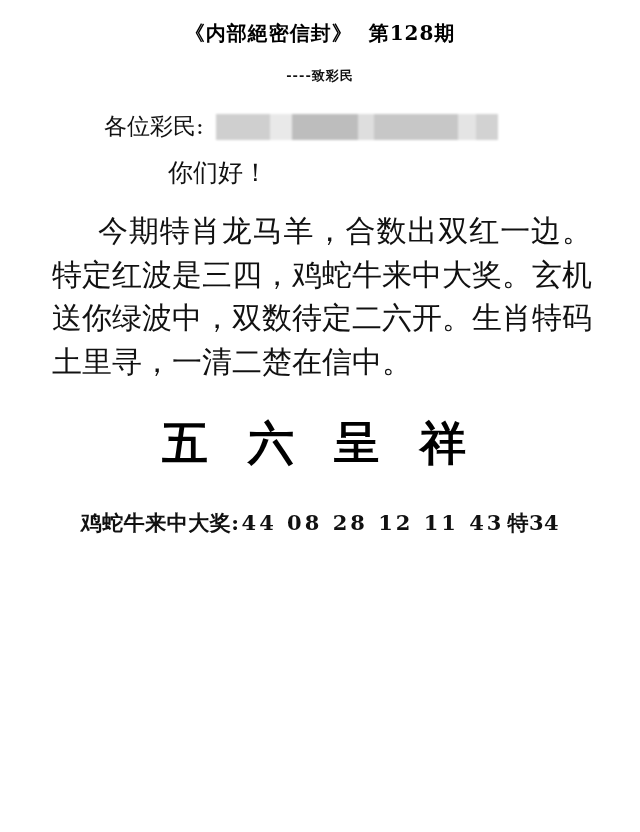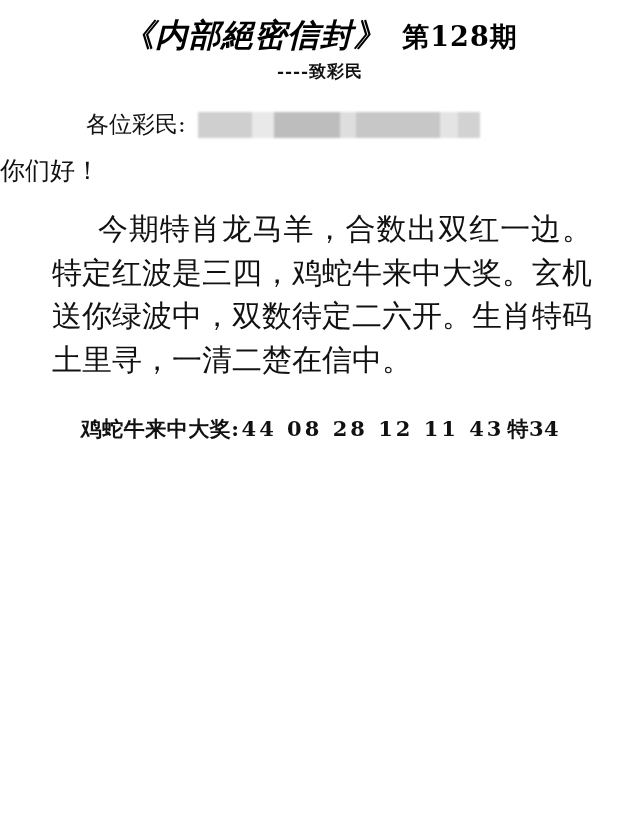--- a/index.html
+++ b/index.html
@@ -33,62 +33,63 @@
   }
   .subtitle {
     text-align: center;
     font-size: 28px;
     font-weight: bold;
     margin-top: 14px;
     letter-spacing: 1px;
     color: #000;
   }
   .subtitle .brackets {
-    font-size: 32px;
-    font-style: italic;
+    font-size: 20px;
   }
   .subtitle .issue {
     margin-left: 16px;
-    font-size: 27px;
+    font-size: 20px;
   }
   .tagline {
     text-align: center;
-    font-size: 17px;
+    font-size: 13px;
     font-weight: bold;
-    margin-top: 2px;
+    margin-top: 20px;
     letter-spacing: 1px;
   }
   .greeting-row {
     margin-top: 26px;
     padding-left: 86px;
     display: flex;
     align-items: center;
     font-size: 23px;
   }
   .greeting-label {
     white-space: nowrap;
+    margin-left: 18px;
   }
   .redacted {
     display: inline-block;
     width: 290px;
     height: 26px;
     margin-left: 4px;
     position: relative;
     background: linear-gradient(90deg,
         #ffffff 0px, #ffffff 8px,
         #cfcfcf 8px, #cfcfcf 62px,
         #e9e9e9 62px, #e9e9e9 84px,
         #bdbdbd 84px, #bdbdbd 150px,
         #dedede 150px, #dedede 166px,
         #c7c7c7 166px, #c7c7c7 250px,
         #e4e4e4 250px, #e4e4e4 268px,
         #d2d2d2 268px, #d2d2d2 290px);
     filter: blur(1.2px);
   }
   .hello {
+    padding-left: 168px;
     font-size: 25px;
     margin-top: 14px;
   }
   .body-text {
     margin-top: 20px;
     padding: 0 48px 0 52px;
     font-size: 30px;
     line-height: 1.45;
     text-align: justify;
   }
@@ -141,18 +142,19 @@
     <span class="greeting-label">各位彩民:</span>
     <span class="redacted"></span>
   </div>
 
   <div class="hello">你们好！</div>
 
   <div class="body-text">
     <p class="para indent">今期特肖龙马羊，合数出双红一边。特定红波是三四，鸡蛇牛来中大奖。玄机送你绿波中，双数待定二六开。生肖特码土里寻，一清二楚在信中。</p>
   </div>
 
+  <div class="slogan">五 六 呈 祥</div>
 
   <div class="result-line">
     <span>鸡蛇牛来中大奖:</span><span class="nums">44 08 28 12 11 43</span><span class="special">特34</span>
   </div>
 
 </div>
 
 </body></html>

